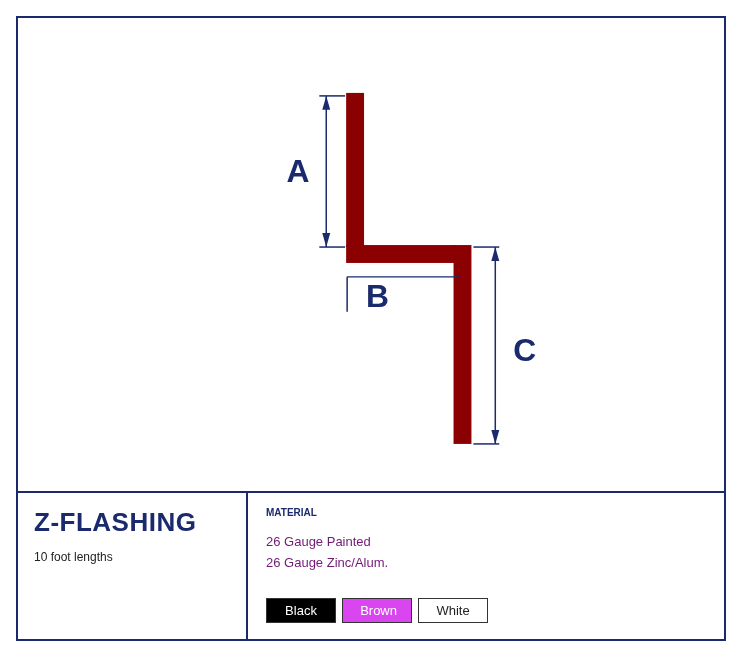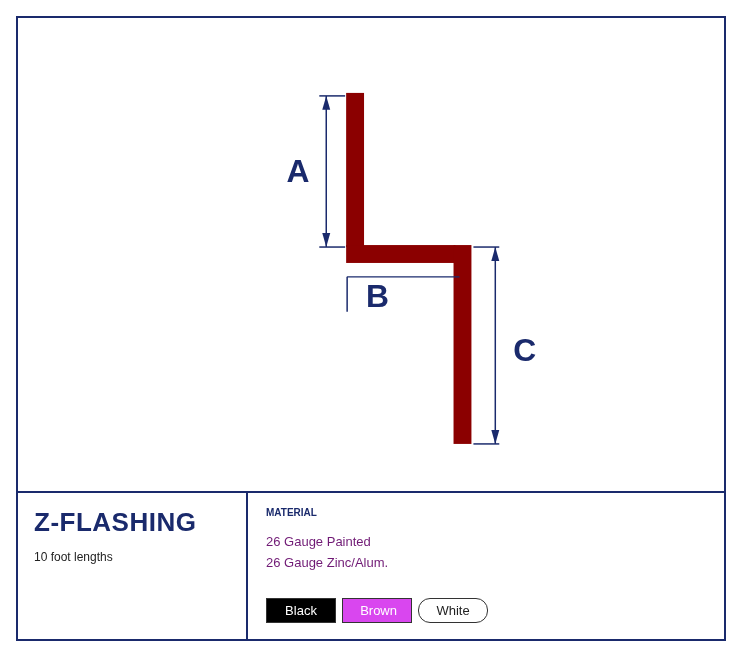--- a/index.html
+++ b/index.html
@@ -87,21 +87,20 @@
       color: #fff;
     }
     .swatch-brown {
       background: #d946ef;
       color: #fff;
       text-align: right;
     }
     .swatch-white {
       background: #fff;
       color: #222;
-      border-radius: 12px;
     }
 
     
     .diagram-svg {
       position: absolute;
       top: 0; left: 0;
       width: 100%;
       height: 100%;
     }
   </style>

